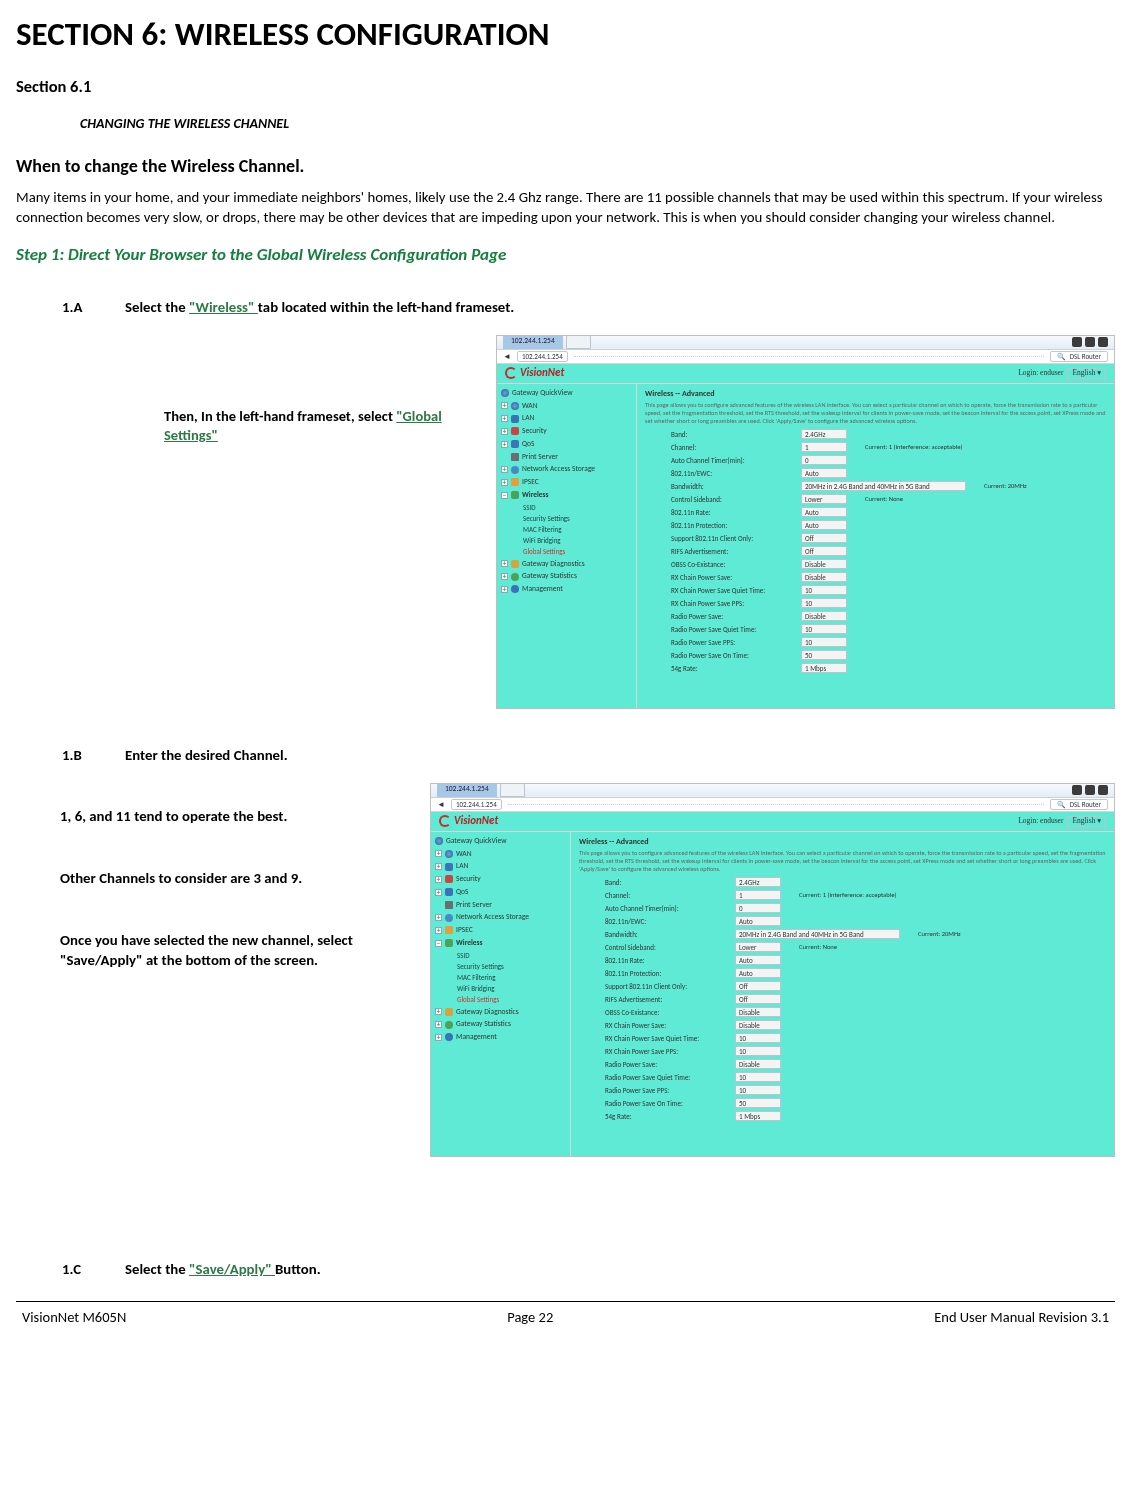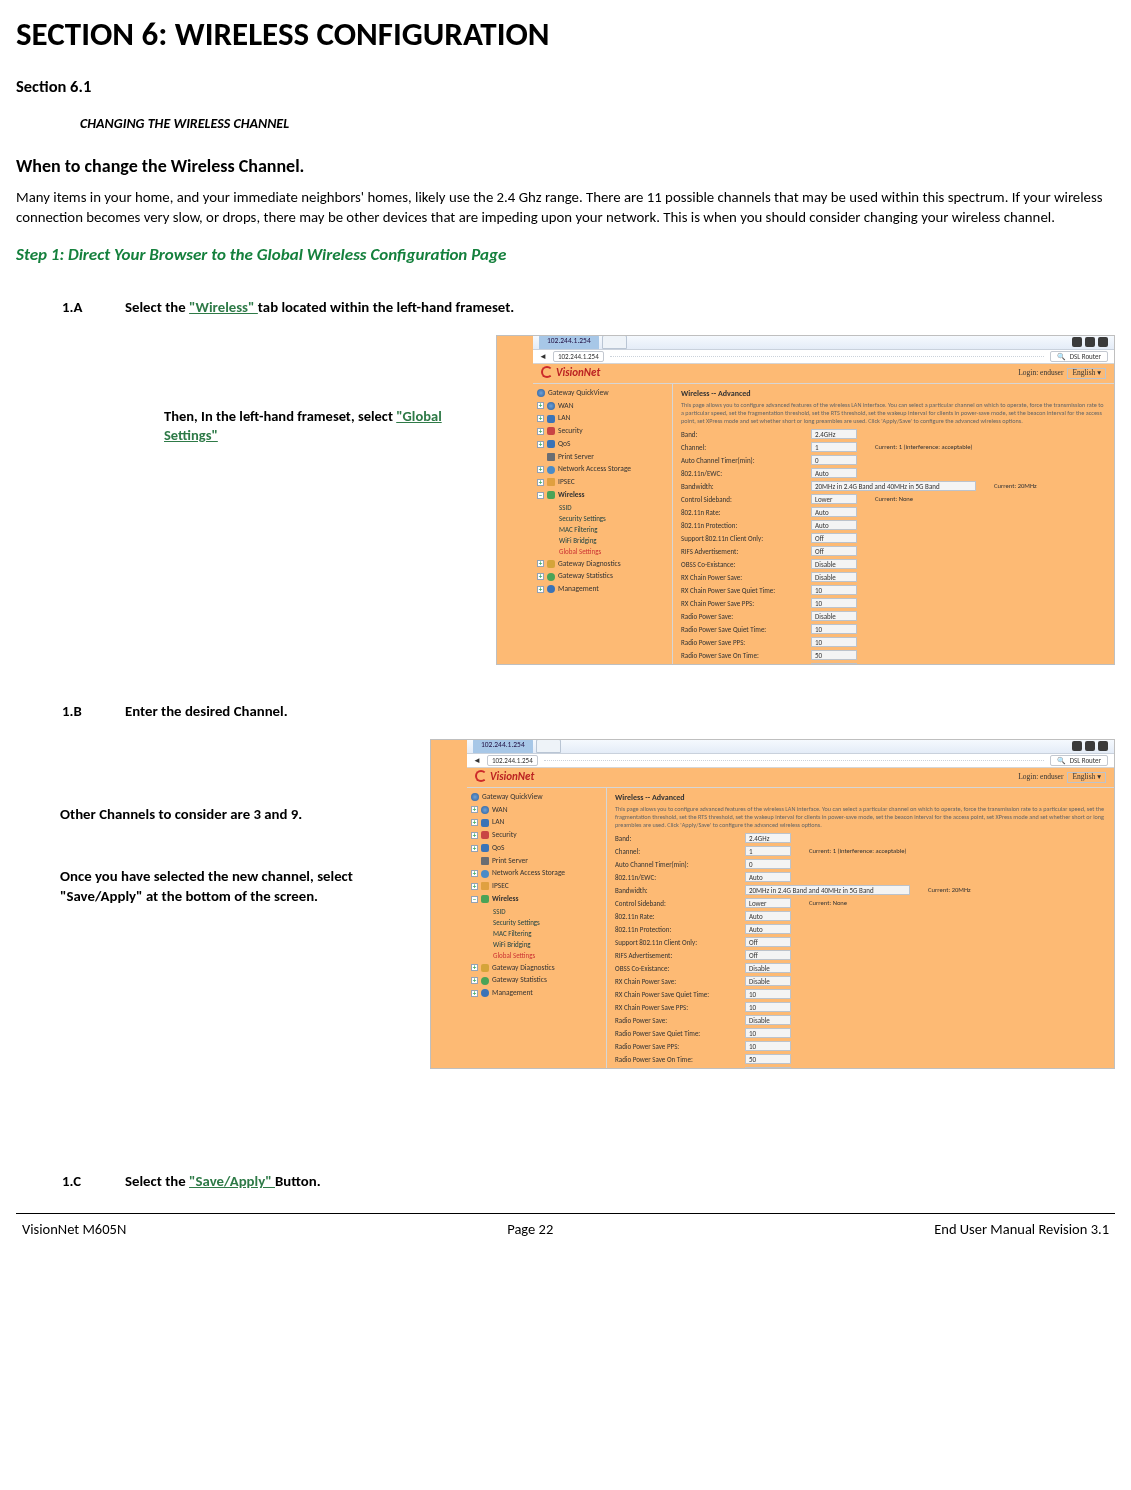--- a/index.html
+++ b/index.html
@@ -20,33 +20,33 @@
   .para { margin: 10px 0 16px; max-width: 1100px; }
   .step-head { font-size: 17px; font-style: italic; font-weight: 700; color: #15803d; margin: 14px 0 28px; }
   .link { color: #2e7a47; text-decoration: underline; }
   .row-tbl { width: 100%; }
   .row-tbl td.label { font-weight: 700; width: 104px; vertical-align: top; padding-left: 44px;}
   .row-tbl td.body { font-weight: 700; }
   .indent-block { padding-left: 148px; }
   .midrow { display: flex; align-items: flex-start; gap: 20px; margin-top: 14px; }
   .midrow .sidecol { width: 312px; flex: 0 0 312px; font-size: 14.5px; }
   .midrow .sidecol .fw { font-weight: 700; }
-  .shot { width: 688px; height: 330px; border: 1px solid #bfbfbf; background: #fdba74; position: relative; overflow: hidden; font-size: 8px; color: #333; padding-left: 36px;}
+  .shot { width: 688px; height: 374px; border: 1px solid #bfbfbf; background: #5eead4; position: relative; overflow: hidden; font-size: 8px; color: #333;}
   .shot .titlebar { height: 14px; background: linear-gradient(#f5f9fe,#e4ecf7); border-bottom:1px solid #c9d1dc; display:flex; align-items:center; padding:0 6px; justify-content: space-between;}
   .shot .titlebar .tabs { display:flex; gap:3px;}
   .shot .titlebar .tab { background:#a7c7e7; color:#214; padding:1px 8px; border-radius:2px 2px 0 0; font-size:7.5px;}
   .shot .titlebar .tab.alt { background:#eef3f8; border:1px solid #b9c5d4;}
   .shot .titlebar .right { display:flex; gap:3px;}
   .shot .titlebar .icon { width:10px;height:10px;background:#3b3b3b;border-radius:2px;}
   .shot .addr { height:14px; background:#fff; border-bottom:1px solid #d5d5d5; display:flex; align-items:center; padding:0 6px; gap:6px;}
   .shot .addr .url { background:#fff;border:1px solid #c3c8d0;border-radius:2px;padding:0 4px;height:11px;display:flex;align-items:center;font-size:7px;}
   .shot .addr .fill { flex:1; border-bottom:1px dotted #cbd2da; height:1px;}
   .shot .addr .search { border:1px solid #c3c8d0;border-radius:2px;padding:0 6px;height:11px;display:flex;align-items:center;font-size:7px; gap:4px;}
   .shot .brandrow { height:20px; display:flex; align-items:center; padding:0 8px; justify-content: space-between; border-bottom:1px solid #d6d6d6;}
-  .shot .brandrow .brand { font-weight:700; font-style:italic; color:#bb2222; font-size:11px; display:flex; gap:3px;}
+  .shot .brandrow .brand { font-weight:700; font-style:italic; color:#bb2222; font-size:11px; display:flex; align-items:center; gap:3px;}
   .shot .brandrow .brand .swirl { width:12px;height:12px;border:2px solid #cc2a2a;border-radius:50%;border-right-color:transparent;}
   .shot .brandrow .login { font-size:7.5px; display:flex; align-items:center; gap:4px;font-family:Liberation Serif, serif;}
   .shot .brandrow .login .sel { border:1px solid #bcc3cc; padding:0 4px; height:11px; display:flex; align-items:center;}
   .shot .bodyarea { display:flex; height: calc(100% - 48px);}
   .shot .nav { width:140px; border-right:1px solid #d6d6d6; padding:3px 4px; font-size:7.5px; line-height:1.7;}
   .shot .nav .it { display:flex; align-items:center; gap:3px;}
   .shot .nav .exp { width:7px;height:7px;border:1px solid #94a2b5;display:inline-flex;align-items:center;justify-content:center;font-size:7px;line-height:1;font-weight:700;color:#4a6; background:#fff;}
   .shot .nav .ic { width:8px;height:8px;display:inline-block;}
   .shot .nav .ic.globe{background:radial-gradient(#6ea1d6,#2a5c9b);border-radius:50%;}
   .shot .nav .ic.blue{background:#3a73b7;border-radius:2px;}
@@ -58,21 +58,21 @@
   .shot .nav .ic.diag{background:#d5a43a;border-radius:2px;}
   .shot .nav .ic.stat{background:#4aa357;border-radius:50%;}
   .shot .nav .ic.mgmt{background:#3a73b7;border-radius:50%;}
   .shot .nav .sub { padding-left:22px; font-size:7px; line-height:1.6; color:#244;}
   .shot .nav .sub .hl { color:#c33;}
   .shot .main { flex:1; padding:4px 8px;}
   .shot .main .mt { font-weight:700; font-size:8px;}
   .shot .main .desc { font-size:6.2px; color:#666; line-height:1.3; margin:2px 0 3px;}
   .shot .main .form { font-size:7px;}
   .shot .main .fr { display:flex; align-items:center; height:13px;}
-  .shot .main .fr .lbl { width:130px;}
+  .shot .main .fr .lbl { width:130px;margin-left:26px;}
   .shot .main .fr .val { border:1px solid #bcc3cc; background:#f4f4f4; min-width:46px; height:10px; padding:0 3px; display:flex; align-items:center;}
   .shot .main .fr .note { margin-left:18px; font-size:6.6px;}
   .shot .main .fr .long { min-width:165px;}
   .spacer-lg { height: 34px; }
   .spacer-xxl { height: 100px; }
   hr.footer-rule { border:none; border-top: 1px solid #000; margin: 0 0 6px;}
   .footer { display:flex; justify-content: space-between; font-size: 14.5px; padding: 0 6px;}
 </style>
 </head>
 <body>
@@ -262,20 +262,21 @@
       <tr>
   <td class="label">1.B</td>
   <td class="body">Enter the desired Channel.</td>
 </tr>
     </tbody>
   </table>
 
 <div style="display:flex; align-items:flex-start; gap:20px; margin-top:14px; padding-left:44px;">
   <div style="flex:0 0 350px;">
     <div style="height:24px;"></div>
+    <div class="fw" style="font-weight:700;">1, 6, and 11 tend to operate the best.</div>
     <div style="height:42px;"></div>
     <div class="fw" style="font-weight:700;">Other Channels to consider are 3 and 9.</div>
     <div style="height:42px;"></div>
     <div class="fw" style="font-weight:700;">Once you have selected the new channel, select "Save/Apply" at the bottom of the screen.</div>
   </div>
   <div class="shot" id="shot-b">
     <div class="titlebar">
       <div class="tabs">
         <span class="tab">102.244.1.254</span>
         <span class="tab alt">&nbsp;&nbsp;&nbsp;&nbsp;</span>

